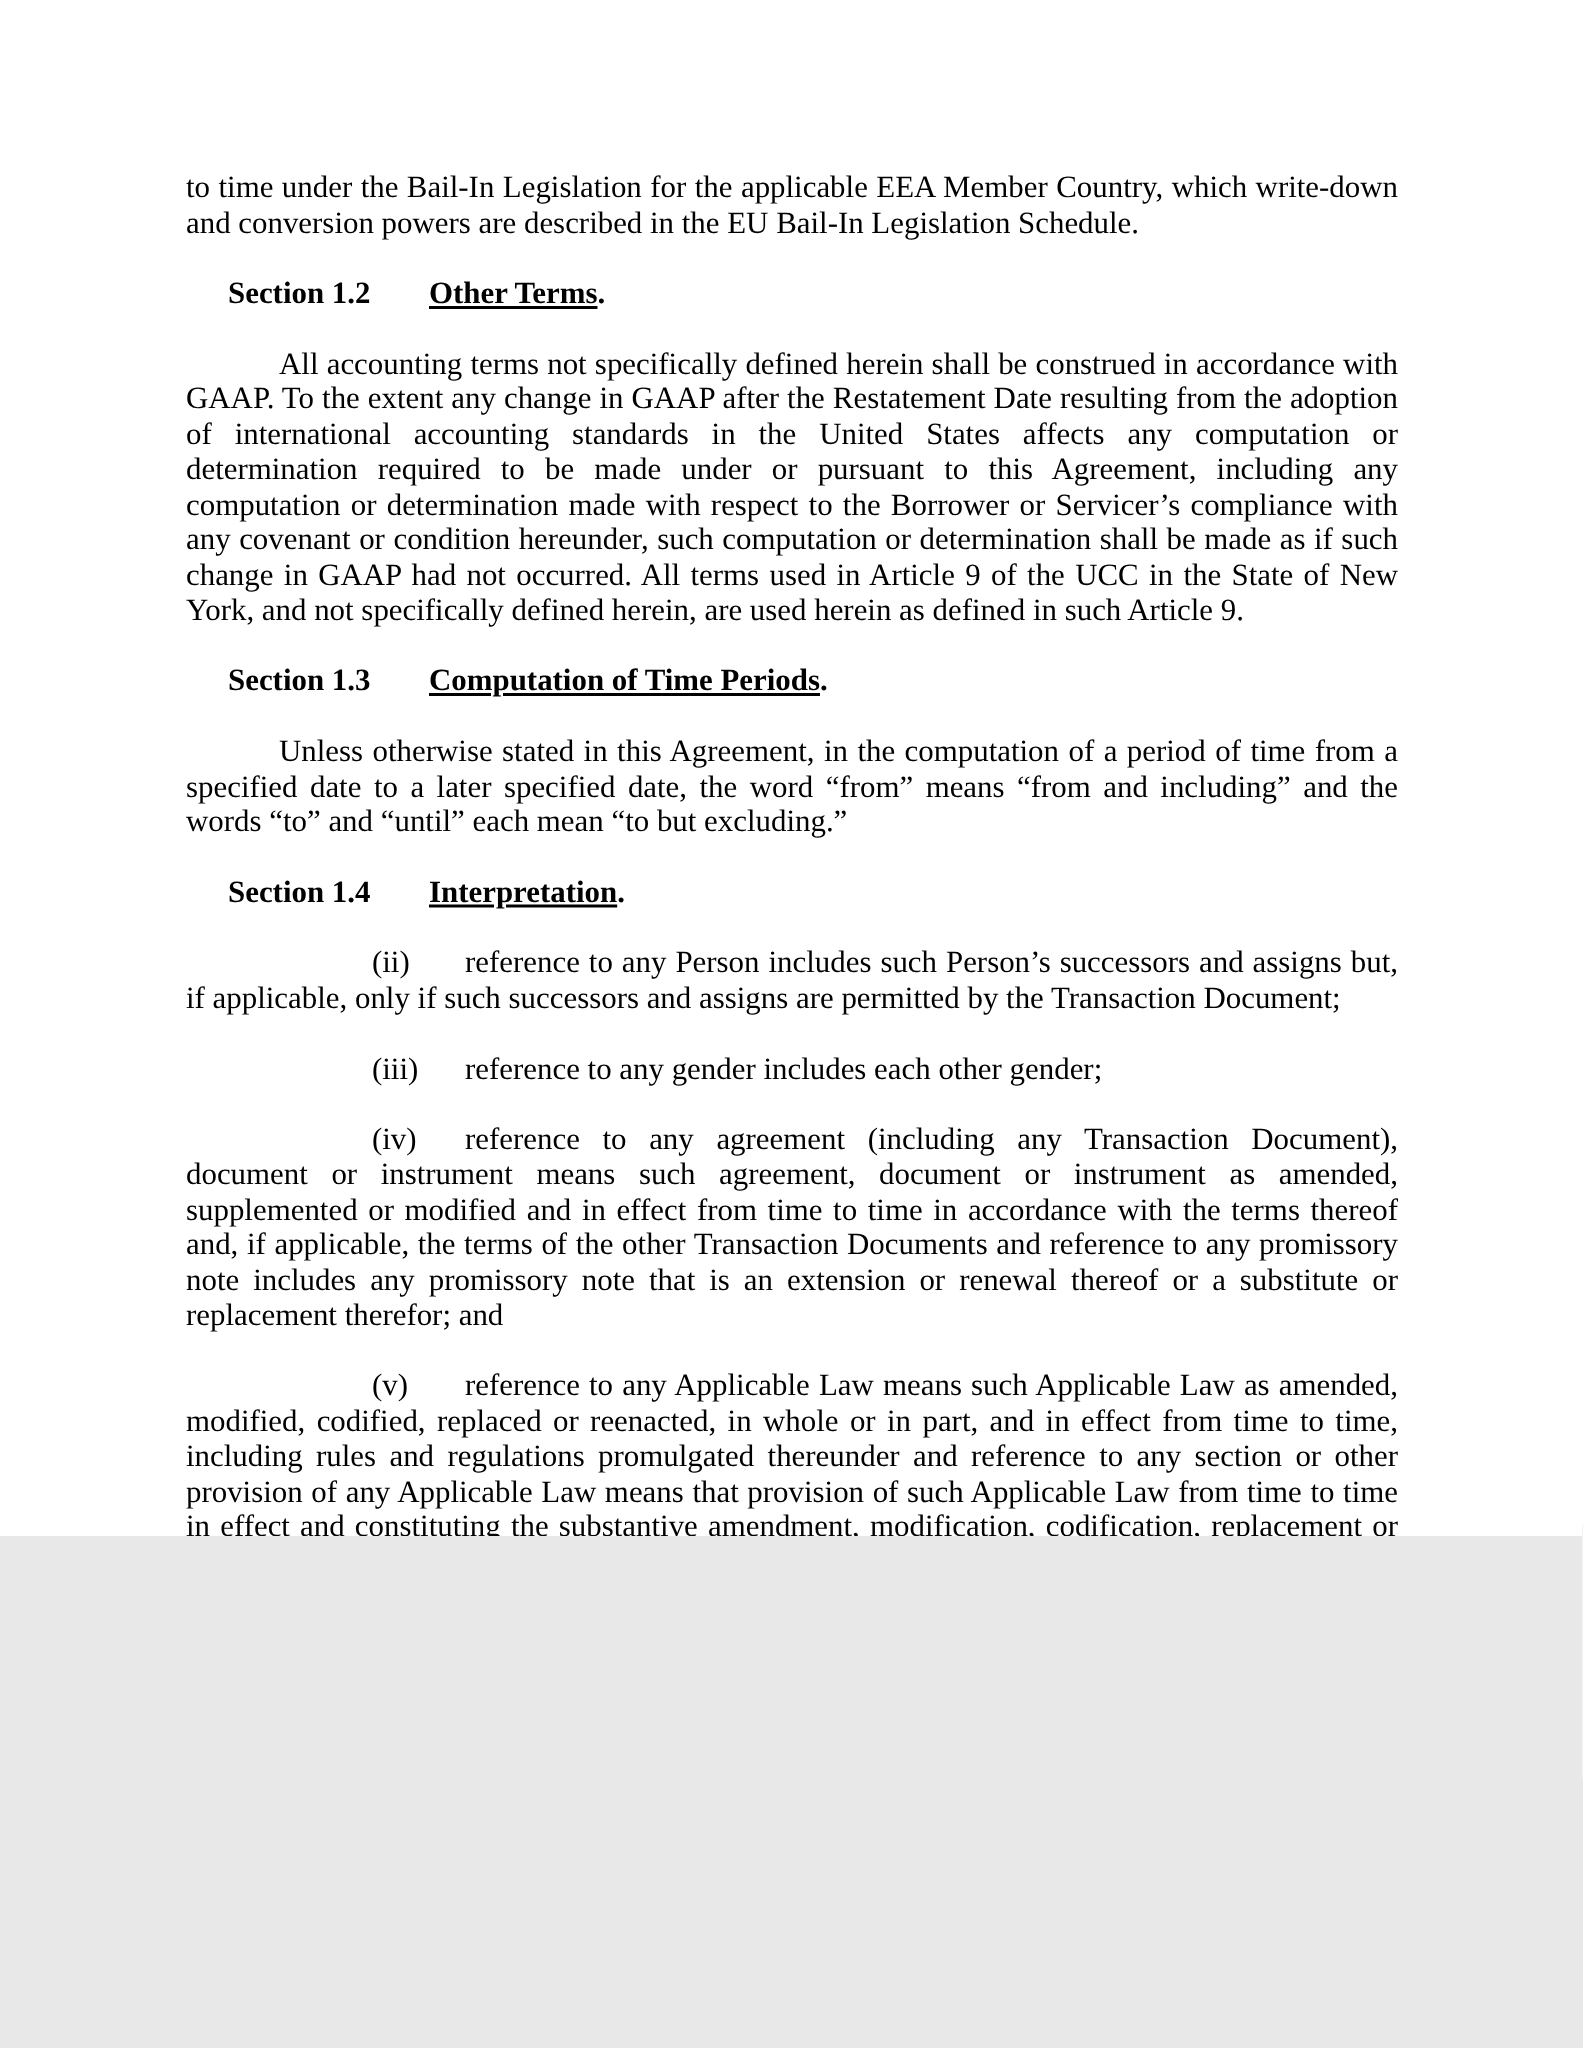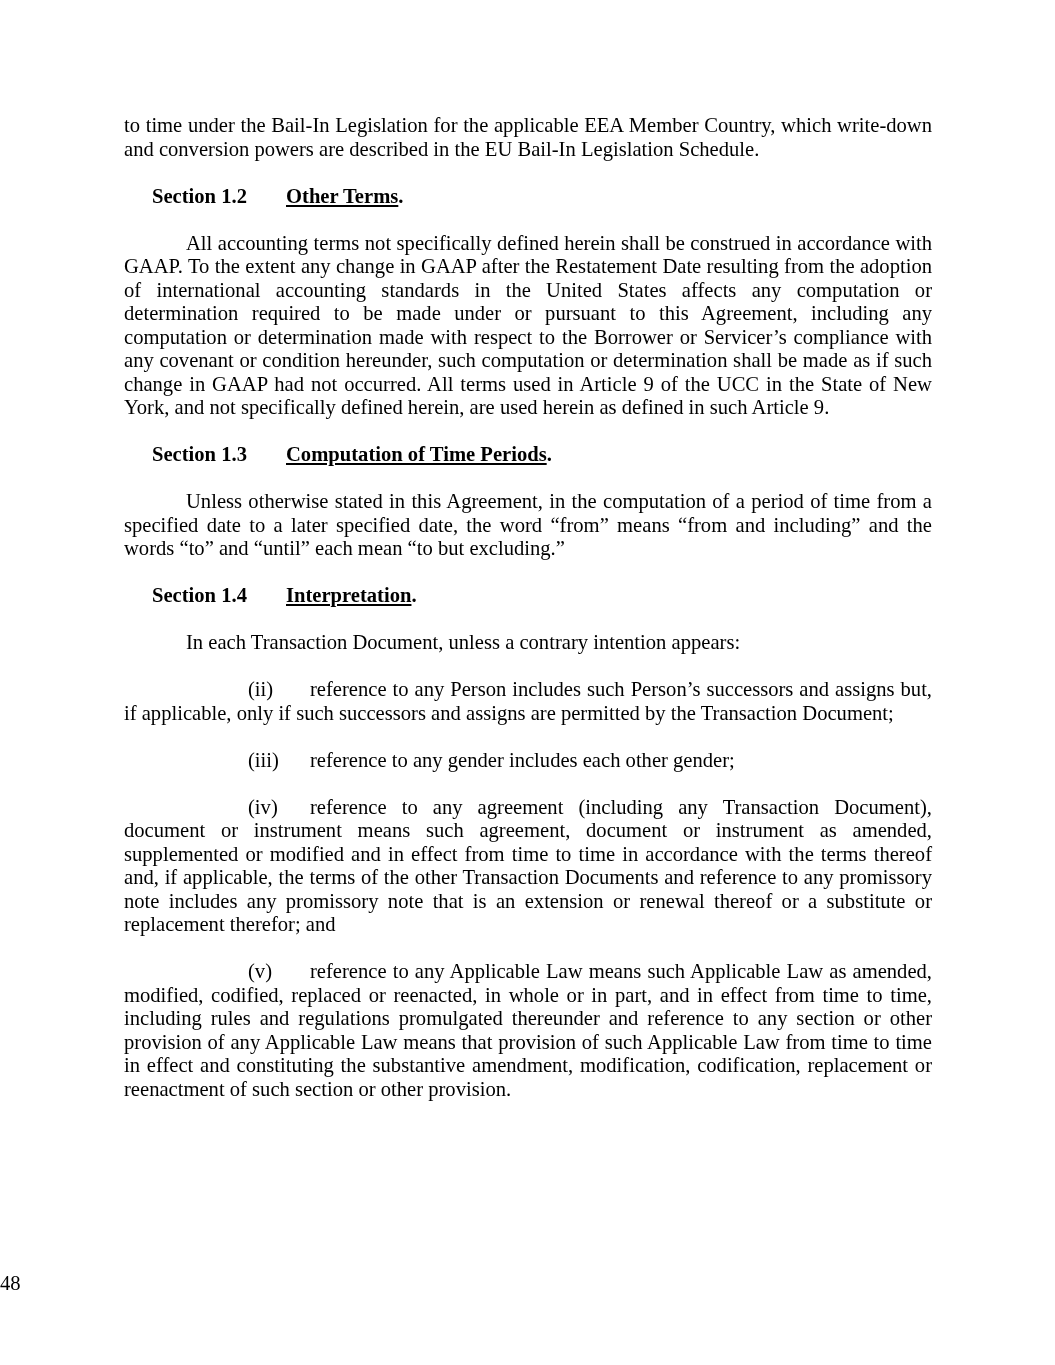--- a/index.html
+++ b/index.html
@@ -1,19 +1,19 @@
 <!DOCTYPE html>
 <html><head>
 <meta charset="utf-8">
 <style>
   html, body { margin: 0; padding: 0; background: #e8e8e8; }
   .page {
     position: relative;
     width: 1055px;
-    height: 1365px;
+    height: 1024px;
     margin: 0 auto;
     background: #ffffff;
     box-sizing: border-box;
     padding: 114px 123px 0 124px;
     font-family: "Liberation Serif", "DejaVu Serif", serif;
     font-size: 20.6px;
     line-height: 23.5px;
     color: #000000;
     overflow: hidden;
   }
@@ -38,21 +38,20 @@
 <body>
 
 <div class="page">
   <div class="content">
       <p class="para"><span>to time under the Bail-In Legislation for the applicable EEA Member Country, which write-down and conversion powers are described in the EU Bail-In Legislation Schedule.</span></p>
       <p class="heading"><span class="h-label">Section 1.2</span><span class="h-title">Other Terms</span><span>.</span></p>
       <p class="para indent"><span>All accounting terms not specifically defined herein shall be construed in accordance with GAAP.  To the extent any change in GAAP after the Restatement Date resulting from the adoption of international accounting standards in the United States affects any computation or determination required to be made under or pursuant to this Agreement, including any computation or determination made with respect to the Borrower or Servicer’s compliance with any covenant or condition hereunder, such computation or determination shall be made as if such change in GAAP had not occurred.  All terms used in Article 9 of the UCC in the State of New York, and not specifically defined herein, are used herein as defined in such Article 9.</span></p>
       <p class="heading"><span class="h-label">Section 1.3</span><span class="h-title">Computation of Time Periods</span><span>.</span></p>
       <p class="para indent"><span>Unless otherwise stated in this Agreement, in the computation of a period of time from a specified date to a later specified date, the word “from” means “from and including” and the words “to” and “until” each mean “to but excluding.”</span></p>
       <p class="heading"><span class="h-label">Section 1.4</span><span class="h-title">Interpretation</span><span>.</span></p>
-      <p class="para indent"><span>In each Transaction Document, unless a contrary intention appears:</span></p>
       <p class="list-item"><span class="marker">(ii)</span><span>reference to any Person includes such Person’s successors and assigns but, if applicable, only if such successors and assigns are permitted by the Transaction Document;</span></p>
       <p class="list-item"><span class="marker">(iii)</span><span>reference to any gender includes each other gender;</span></p>
       <p class="list-item"><span class="marker">(iv)</span><span>reference to any agreement (including any Transaction Document), document or instrument means such agreement, document or instrument as amended, supplemented or modified and in effect from time to time in accordance with the terms thereof and, if applicable, the terms of the other Transaction Documents and reference to any promissory note includes any promissory note that is an extension or renewal thereof or a substitute or replacement therefor; and</span></p>
       <p class="list-item"><span class="marker">(v)</span><span>reference to any Applicable Law means such Applicable Law as amended, modified, codified, replaced or reenacted, in whole or in part, and in effect from time to time, including rules and regulations promulgated thereunder and reference to any section or other provision of any Applicable Law means that provision of such Applicable Law from time to time in effect and constituting the substantive amendment, modification, codification, replacement or reenactment of such section or other provision.</span></p>
     </div>
   <div class="footer">
     <span>48</span>
   </div>
 </div>
 

